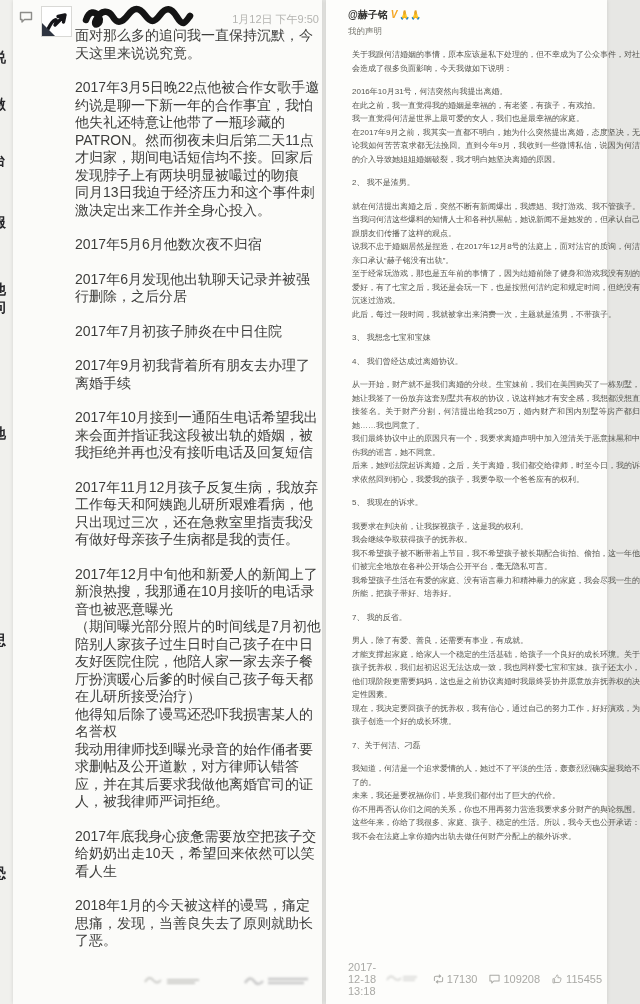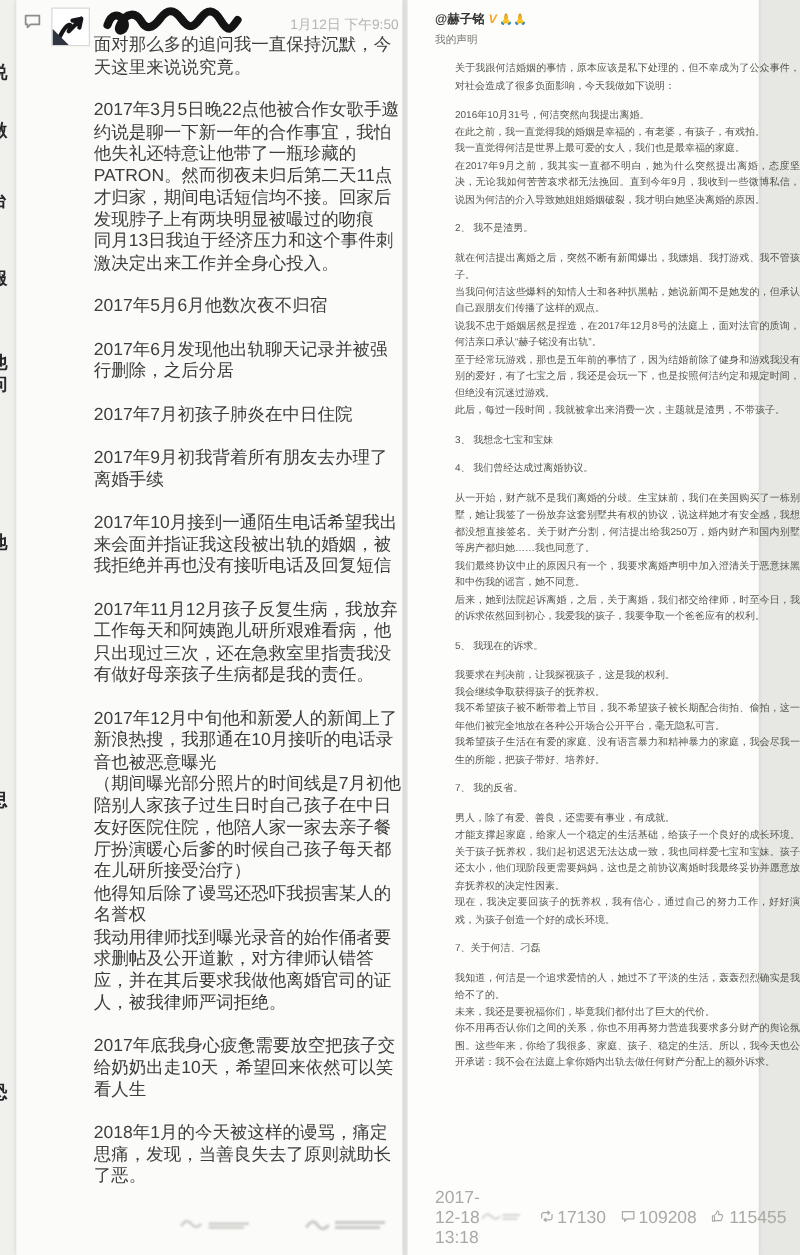--- a/index.html
+++ b/index.html
@@ -22,22 +22,22 @@
   .lbody p{margin:0 0 17px 0;white-space:pre-line;}
   .lwm{position:absolute;bottom:14px;left:130px;filter:blur(1px);opacity:.5;}
   .lwm2{position:absolute;bottom:12px;right:10px;filter:blur(1px);opacity:.5;}
   
   .right-panel{position:absolute;left:326px;top:0;width:281px;height:100%;background:#fdfdfb;}
   .rheader{position:absolute;left:22px;top:8px;font-size:10px;font-weight:bold;color:#333331;}
   .vbadge{color:#f5a623;font-style:italic;margin-left:3px;}
   .emoji{font-size:9px;margin-left:2px;}
   .rsub{position:absolute;left:22px;top:26px;font-size:8.5px;color:#77776f;}
   .rbody{position:absolute;left:22px;top:48px;width:292px;font-size:8px;line-height:13.5px;color:#55554f;text-align:justify;}
-  .rbody p{margin:0 0 10px 16px;white-space:pre-line;}
-  .rfooter{position:absolute;left:22px;right:5px;bottom:7px;display:flex;justify-content:space-between;color:#a9a9a5;font-size:14px;}
+  .rbody p{margin:0 0 10px 4px;white-space:pre-line;}
+  .rfooter{position:absolute;left:22px;right:5px;bottom:7px;display:flex;justify-content:space-between;color:#a9a9a5;font-size:11px;}
   .rstats{display:flex;gap:12px;align-items:center;}
   .stat{display:flex;gap:3px;align-items:center;}
   .stat svg{display:block;}
   .rwm{filter:blur(1px);opacity:.5;margin-right:2px;}
 </style>
 </head>
 <body>
 
 <div class="page">
 

